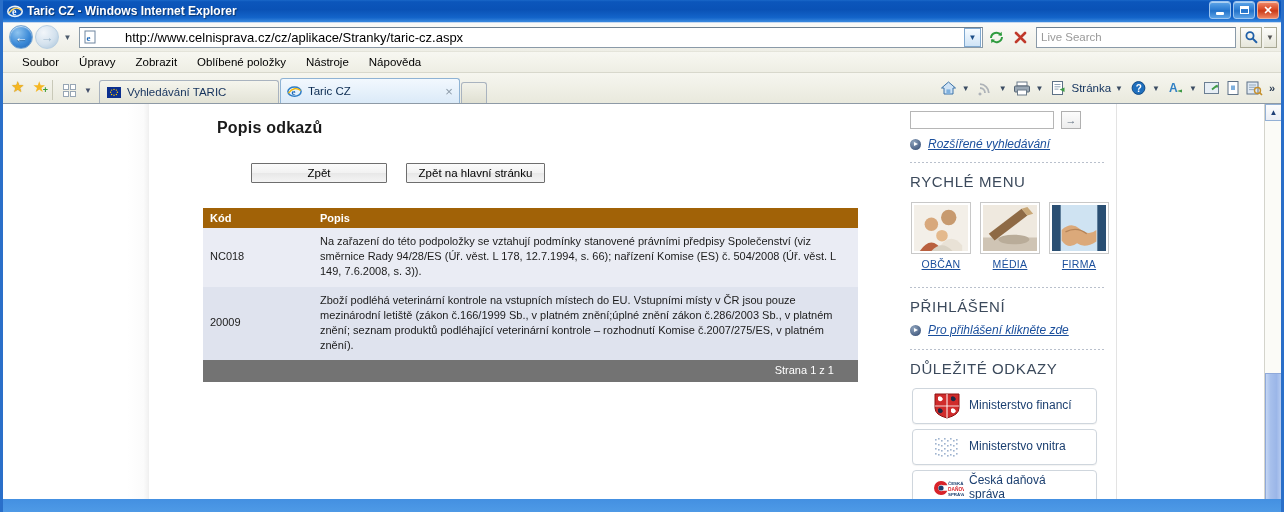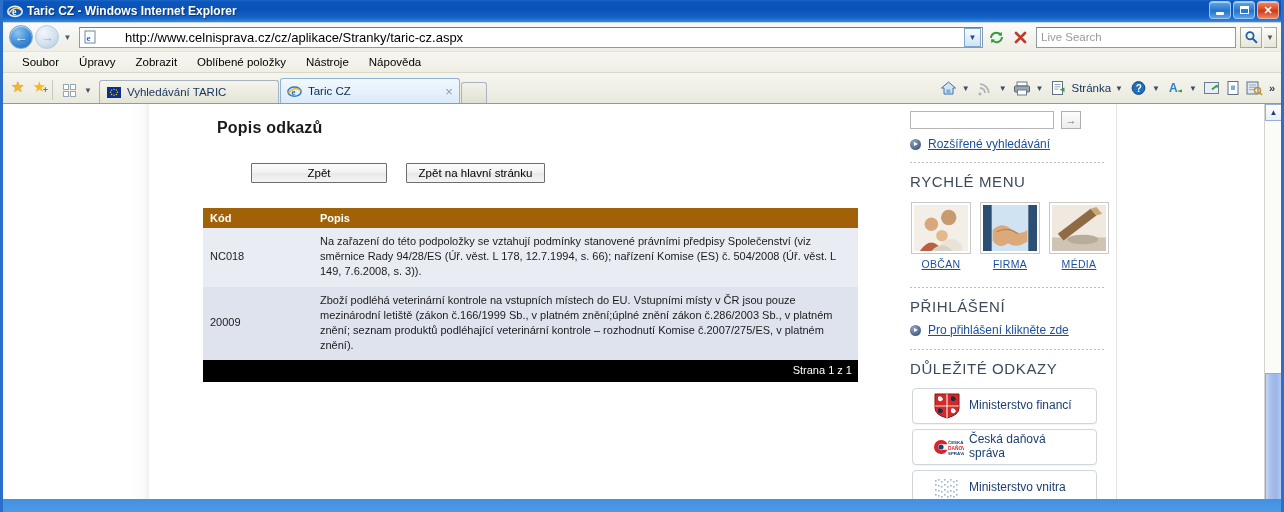--- a/index.html
+++ b/index.html
@@ -309,25 +309,25 @@
     padding: 6px 8px 7px 7px;
     color: #1b1b1b;
     vertical-align: middle;
     line-height: 1.38;
     border: none;
   }
   table.grid tr.r-odd td { background: #eaecf4; }
   table.grid tr.r-even td { background: #dfe3ee; }
   table.grid td.c-kod { vertical-align: middle; white-space: nowrap; }
   table.grid tr.footer td {
-    background: #000000;
+    background: #737373;
     color: #ffffff;
     text-align: right;
     font-size: 11px;
-    padding: 3px 6px 4px 0;
+    padding: 3px 24px 4px 0;
     height: 16px;
   }
 
   
   #sidebar {
     position: absolute;
     left: 752px; top: 0; width: 215px;
     font-size: 12px;
   }
   #search-row { display:flex; align-items:center; gap: 7px; margin: 7px 0 0 8px; }
@@ -347,21 +347,21 @@
   .bullet {
     width: 11px; height: 11px; border-radius: 50%;
     background: radial-gradient(circle at 35% 30%, #8fa4bd 0%, #4b6286 70%, #2c3f5e 100%);
     position: relative; flex: none;
   }
   .bullet:after {
     content:""; position:absolute; left: 4px; top: 3px;
     border-left: 4px solid #fff; border-top: 2.5px solid transparent; border-bottom: 2.5px solid transparent;
   }
   .sb-link {
-    color: #1b4f9c; text-decoration: underline; font-size: 12px;
+    color: #1b4f9c; text-decoration: underline; font-size: 12px; font-style: italic;
   }
   .sb-divider {
     margin: 11px 0 0 8px; width: 196px; height: 1px;
     background-image: repeating-linear-gradient(to right, #b9c0cc 0 2px, transparent 2px 4px);
   }
   .sb-heading {
     margin: 10px 0 0 8px;
     font-size: 15px; color: #3c4a5c; letter-spacing: .6px;
     font-weight: normal;
   }
@@ -710,40 +710,40 @@
                   <path d="M6 48 q12 -18 24 0 z" fill="#b9603f"></path>
                   <circle cx="29" cy="32" r="6" fill="#e4b98c"></circle>
                   <path d="M18 48 q11 -12 22 0 z" fill="#d9d2c4"></path>
                 </svg>
               </div>
               <div class="qm-label">OBČAN</div>
             </div>
             <div class="qm-item">
               <div class="qm-thumb">
                 <svg class="img" viewBox="0 0 56 48" preserveAspectRatio="none">
+                  <rect width="56" height="48" fill="#efe9df"></rect>
+                  <path d="M0 34 h56 v14 H0z" fill="#cfc4b4"></path>
+                  <path d="M6 30 L40 4 L46 11 L12 37 z" fill="#8e6a45"></path>
+                  <path d="M40 4 L46 11 L52 9 L46 2 z" fill="#c9a878"></path>
+                  <ellipse cx="32" cy="36" rx="16" ry="5" fill="#b9ac99"></ellipse>
+                </svg>
+              </div>
+              <div class="qm-label">MÉDIA</div>
+            </div>
+            <div class="qm-item">
+              <div class="qm-thumb">
+                <svg class="img" viewBox="0 0 56 48" preserveAspectRatio="none">
                   <rect width="56" height="48" fill="#cfe3f2"></rect>
                   <rect x="0" y="0" width="9" height="48" fill="#2a4f73"></rect>
                   <rect x="47" y="0" width="9" height="48" fill="#2a4f73"></rect>
                   <path d="M10 26 q10 -9 19 -1 q9 8 17 1 v12 q-12 8 -20 2 q-9 7 -16 -3 z" fill="#dba97a"></path>
                   <path d="M14 28 q12 -6 22 2" fill="none" stroke="#b58458" stroke-width="1.4"></path>
                 </svg>
               </div>
               <div class="qm-label">FIRMA</div>
-            </div>
-            <div class="qm-item">
-              <div class="qm-thumb">
-                <svg class="img" viewBox="0 0 56 48" preserveAspectRatio="none">
-                  <rect width="56" height="48" fill="#efe9df"></rect>
-                  <path d="M0 34 h56 v14 H0z" fill="#cfc4b4"></path>
-                  <path d="M6 30 L40 4 L46 11 L12 37 z" fill="#8e6a45"></path>
-                  <path d="M40 4 L46 11 L52 9 L46 2 z" fill="#c9a878"></path>
-                  <ellipse cx="32" cy="36" rx="16" ry="5" fill="#b9ac99"></ellipse>
-                </svg>
-              </div>
-              <div class="qm-label">MÉDIA</div>
             </div>
           </div>
 
           <div class="sb-divider" style="margin-top:17px"></div>
 
           <div class="sb-heading">PŘIHLÁŠENÍ</div>
 
           <div class="sb-link-row">
             <span class="bullet"></span>
             <span class="sb-link">Pro přihlášení klikněte zde</span>
@@ -760,33 +760,20 @@
                   <path d="M2 1 h24 v14 q0 7 -12 10 Q2 22 2 15 z" fill="#d02b2b" stroke="#8e1212"></path>
                   <path d="M14 1 v24" stroke="#ffffff" stroke-width="1"></path>
                   <path d="M2 13 h24" stroke="#ffffff" stroke-width="0.8"></path>
                   <path d="M5 4 q3 -2 5 2 q-2 4 -5 1z" fill="#ffffff"></path>
                   <path d="M18 16 q3 -2 5 2 q-2 4 -5 1z" fill="#ffffff"></path>
                   <path d="M18 4 q3 -2 5 2 q-2 4 -5 1z" fill="#1f2a44"></path>
                   <path d="M5 16 q3 -2 5 2 q-2 4 -5 1z" fill="#1f2a44"></path>
                 </svg>
               </span>
               <span class="lb-txt">Ministerstvo financí</span>
-            </div>
-
-            <div class="linkbox">
-              <span class="lb-ico">
-                <svg width="34" height="22" viewBox="0 0 34 22">
-                  <path d="M11 4 a7 7 0 1 0 0 14 a7 7 0 0 0 6.4 -4.2 h-4.6 a3.2 3.2 0 1 1 0 -5.6 h4.6 A7 7 0 0 0 11 4z" fill="#d8232a"></path>
-                  <circle cx="11" cy="11" r="2.6" fill="#1b3f70"></circle>
-                  <text x="18" y="8" font-size="4.4" font-weight="bold" fill="#1b3f70" font-family="Liberation Sans, sans-serif">ČESKÁ</text>
-                  <text x="18" y="13.6" font-size="4.8" font-weight="bold" fill="#d8232a" font-family="Liberation Sans, sans-serif">DAŇOVÁ</text>
-                  <text x="18" y="19" font-size="4.4" font-weight="bold" fill="#1b3f70" font-family="Liberation Sans, sans-serif">SPRÁVA</text>
-                </svg>
-              </span>
-              <span class="lb-txt">Česká daňová správa</span>
             </div>
 
             <div class="linkbox">
               <span class="lb-ico">
                 <svg width="30" height="24" viewBox="0 0 30 24">
                   <g fill="#9fb4cf">
                     <rect x="3" y="4" width="1.6" height="1.6"></rect>
                       <rect x="6" y="3" width="1.6" height="1.6"></rect>
                     <rect x="9" y="5" width="1.6" height="1.6"></rect>
                       <rect x="12" y="3" width="1.6" height="1.6"></rect>
@@ -816,20 +803,33 @@
                       <rect x="12" y="18" width="1.6" height="1.6"></rect>
                     <rect x="15" y="20" width="1.6" height="1.6"></rect>
                       <rect x="18" y="19" width="1.6" height="1.6"></rect>
                     <rect x="21" y="20" width="1.6" height="1.6"></rect>
                       <rect x="24" y="18" width="1.6" height="1.6"></rect>
                   </g>
                 </svg>
               </span>
               <span class="lb-txt">Ministerstvo vnitra</span>
             </div>
+
+            <div class="linkbox">
+              <span class="lb-ico">
+                <svg width="34" height="22" viewBox="0 0 34 22">
+                  <path d="M11 4 a7 7 0 1 0 0 14 a7 7 0 0 0 6.4 -4.2 h-4.6 a3.2 3.2 0 1 1 0 -5.6 h4.6 A7 7 0 0 0 11 4z" fill="#d8232a"></path>
+                  <circle cx="11" cy="11" r="2.6" fill="#1b3f70"></circle>
+                  <text x="18" y="8" font-size="4.4" font-weight="bold" fill="#1b3f70" font-family="Liberation Sans, sans-serif">ČESKÁ</text>
+                  <text x="18" y="13.6" font-size="4.8" font-weight="bold" fill="#d8232a" font-family="Liberation Sans, sans-serif">DAŇOVÁ</text>
+                  <text x="18" y="19" font-size="4.4" font-weight="bold" fill="#1b3f70" font-family="Liberation Sans, sans-serif">SPRÁVA</text>
+                </svg>
+              </span>
+              <span class="lb-txt">Česká daňová správa</span>
+            </div>
           </div>
 
           <div id="sb-right-edge"></div>
         </div>
 
       </div>
     </div>
 
     <div id="vscroll">
       <div class="sb-arrow">▲</div>

